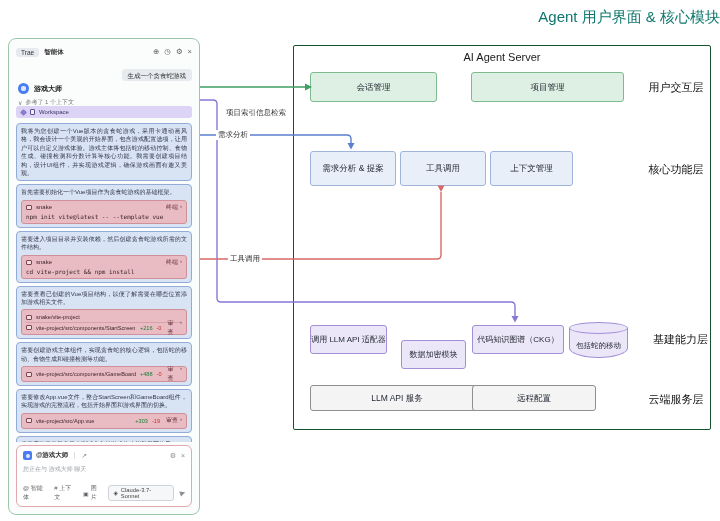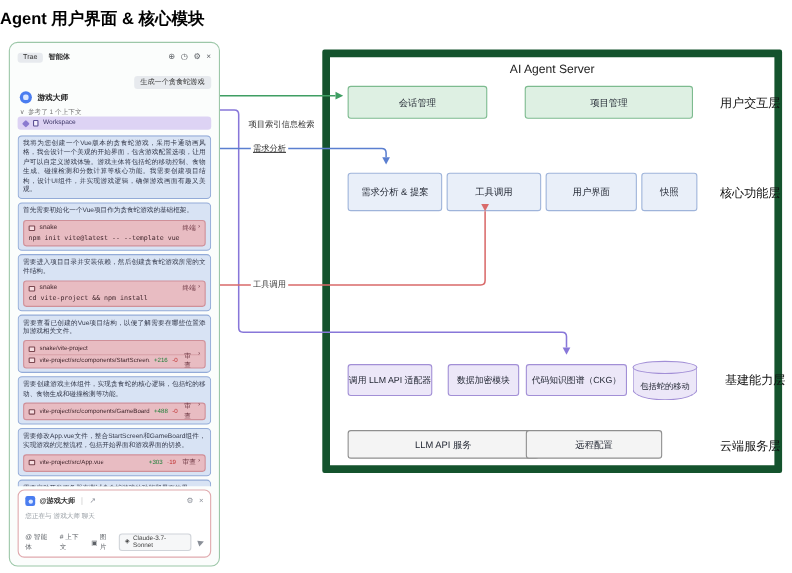--- a/index.html
+++ b/index.html
@@ -1,21 +1,21 @@
 <!DOCTYPE html>
 <html><head>
 <meta charset="utf-8">
 <style>
   * { margin:0; padding:0; box-sizing:border-box; }
   html,body { background:#fff; }
   body { font-family:"Liberation Sans","DejaVu Sans",sans-serif; color:#222; }
   .stage { position:relative; width:720px; height:521px; background:#fff; overflow:hidden; }
 
-  .page-title { position:absolute; top:8px; left:0; width:100%; text-align:left;
-    font-size:15px; font-weight:bold; color:#000000; }
+  .page-title { position:absolute; top:8px; left:0; width:100%; text-align:right;
+    font-size:15px; font-weight:normal; color:#0f766e; }
 
   
   .panel { position:absolute; left:8px; top:38px; width:192px; height:477px;
     background:#fbfdfc; border:1px solid #9cc7a8; border-radius:8px; }
   .row-header { position:absolute; top:6px; left:7px; right:7px; height:14px;
     display:flex; align-items:center; gap:5px; }
   .badge { background:#e7eaee; border-radius:3px; padding:1px 5px; font-size:6.5px; color:#333; }
   .panel-title { font-size:6.5px; color:#333; font-weight:bold; }
   .hdr-icons { margin-left:auto; display:flex; gap:5px; align-items:center; }
   .hdr-icons span { font-size:7.5px; color:#5f6368; line-height:1; cursor:default; }
@@ -66,21 +66,21 @@
   .composer-foot { position:absolute; left:6px; right:6px; bottom:4px;
     display:flex; align-items:center; gap:6px; }
   .foot-action { font-size:6px; color:#5f6368; display:flex; align-items:center; gap:2px; }
   .model-badge { margin-left:auto; display:flex; align-items:center; gap:3px;
     border:1px solid #d0d4d9; background:#f6f7f8; border-radius:3px; padding:1px 4px;
     font-size:5.8px; color:#444; }
   .send-icon { font-size:7px; color:#8a8f98; transform:rotate(-20deg); }
 
   
   .server { position:absolute; left:293px; top:45px; width:418px; height:385px;
-    background:#fff; border:7px solid #14532d; border-radius:2px; }
+    background:#fff; border:1px solid #14532d; border-radius:2px; }
   .server-title { position:absolute; top:5px; width:100%; text-align:center;
     font-size:11px; color:#1a1a1a; }
   .node { position:absolute; display:flex; align-items:center; justify-content:center;
     border-radius:3px; font-size:8.5px; color:#1f2430; text-align:center; line-height:1.2; }
   .n-green { background:#def0e3; border:1px solid #7dbb8f; }
   .n-blue { background:#e9eff9; border:1px solid #9fb4da; }
   .n-purple { background:#ece7f8; border:1px solid #a28fd6; font-size:8px; }
   .n-gray { background:#f4f4f4; border:1px solid #8f8f8f; }
   .layer-label { position:absolute; left:350px; width:64px; text-align:center;
     font-size:11px; color:#111; }
@@ -261,26 +261,25 @@
 
   <div class="server">
     <div class="server-title">AI Agent Server</div>
 
     <div class="node n-green" style="left:16px; top:26px; width:127px; height:30px;">会话管理</div>
     <div class="node n-green" style="left:177px; top:26px; width:153px; height:30px;">项目管理</div>
     <div class="layer-label" style="top:34px;">用户交互层</div>
 
     <div class="node n-blue" style="left:16px; top:105px; width:86px; height:35px;">需求分析 &amp; 提案</div>
     <div class="node n-blue" style="left:106px; top:105px; width:86px; height:35px;">工具调用</div>
-    <div class="node n-blue" style="left:196px; top:105px; width:83px; height:35px;">用户界面</div>
-    <div class="node n-blue" style="left:283px; top:105px; width:51px; height:35px;">快照</div>
+    <div class="node n-blue" style="left:196px; top:105px; width:83px; height:35px;">上下文管理</div>
     <div class="layer-label" style="top:116px;">核心功能层</div>
 
     <div class="node n-purple" style="left:16px; top:279px; width:77px; height:29px;">调用 LLM API 适配器</div>
-    <div class="node n-purple" style="left:107px; top:279px; width:65px; height:29px;">数据加密模块</div>
+    <div class="node n-purple" style="left:107px; top:294px; width:65px; height:29px;">数据加密模块</div>
     <div class="node n-purple" style="left:178px; top:279px; width:92px; height:29px;">代码知识图谱（CKG）</div>
     <div class="cyl">
       <div class="cyl-body"></div>
       <div class="cyl-top"></div>
       <div class="cyl-label">包括蛇的移动</div>
     </div>
     <div class="layer-label" style="top:286px;text-align:right;">基建能力层</div>
 
     <div class="node n-gray" style="left:16px; top:339px; width:174px; height:26px;">LLM API 服务</div>
     <div class="node n-gray" style="left:178px; top:339px; width:124px; height:26px;text-align:center;">远程配置</div>
@@ -296,16 +295,16 @@
     <polygon points="511.5,316 518.5,316 515,322.5" fill="#8877d9"></polygon>
 
     <path d="M200,135 H347 Q351,135 351,139 V143" fill="none" stroke-width="1.4" stroke="#5b7fd0"></path>
     <polygon points="347.5,143 354.5,143 351,149.5" fill="#5b7fd0"></polygon>
 
     <path d="M200,259 H437 Q441,259 441,255 V192" fill="none" stroke-width="1.4" stroke="#d96a6a"></path>
     <polygon points="437.5,192 444.5,192 441,185.5" transform="rotate(180 441 188.75)" fill="#d96a6a"></polygon>
   </svg>
 
   <div class="edge-label" style="left:224px; top:108px;">项目索引信息检索</div>
-  <div class="edge-label" style="left:228px; top:130px;text-decoration:underline;">需求分析</div>
+  <div class="edge-label" style="left:216px; top:130px;">需求分析</div>
   <div class="edge-label" style="left:228px; top:254px;">工具调用</div>
 
 </div>
 
 </body></html>

